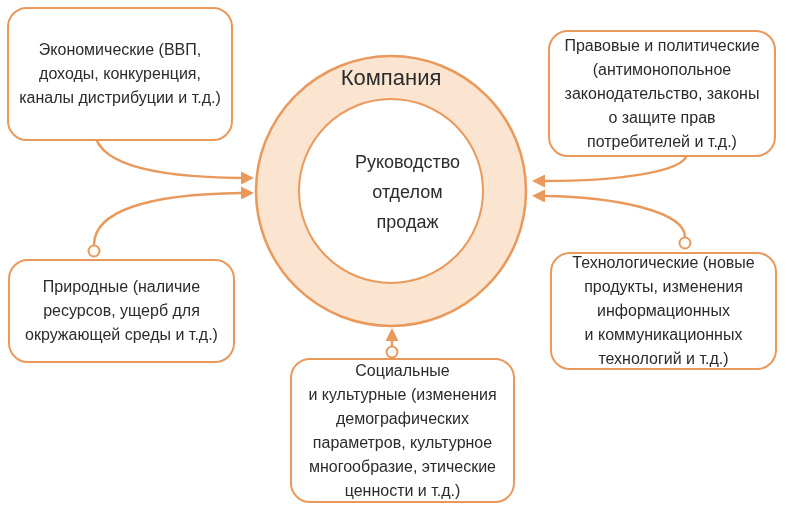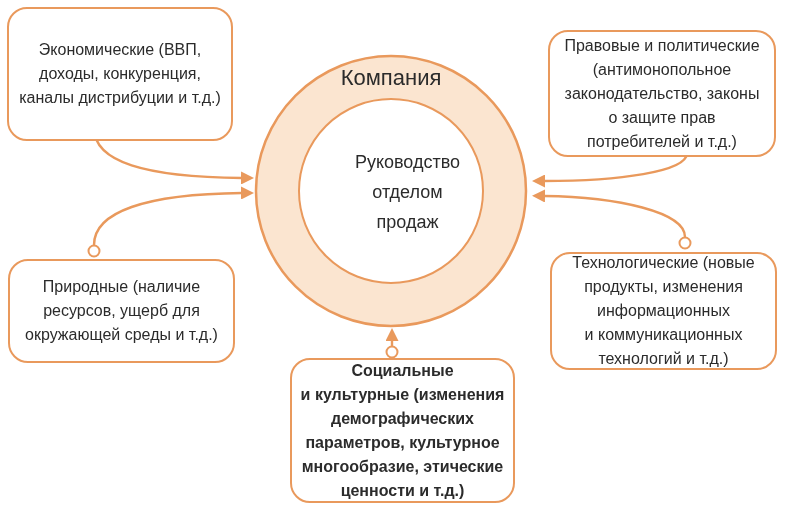--- a/index.html
+++ b/index.html
@@ -58,21 +58,21 @@
     width:213px;
     text-align:center;
     font-size:18px;
     line-height:30px;
     white-space:pre-line;
   }
   .box-economic{left:7px;top:7px;width:226px;height:134px;}
   .box-legal{left:548px;top:8px;width:228px;height:127px;margin-top:22px;}
   .box-natural{left:8px;top:259px;width:227px;height:104px;}
   .box-technological{left:550px;top:252px;width:227px;height:118px;}
-  .box-social{left:290px;top:358px;width:225px;height:145px;font-weight:bold;}
+  .box-social{left:290px;top:358px;width:225px;height:145px;}
 </style>
 </head>
 <body>
 
 <div class="canvas">
 
   <svg class="diagram-svg" viewBox="0 0 790 521">
     <defs>
       <marker id="ah" markerUnits="userSpaceOnUse" markerWidth="14" markerHeight="13" refX="1" refY="6.5" orient="auto">
         <path class="arrowhead" d="M0,0 L13,6.5 L0,13 Z"></path>

